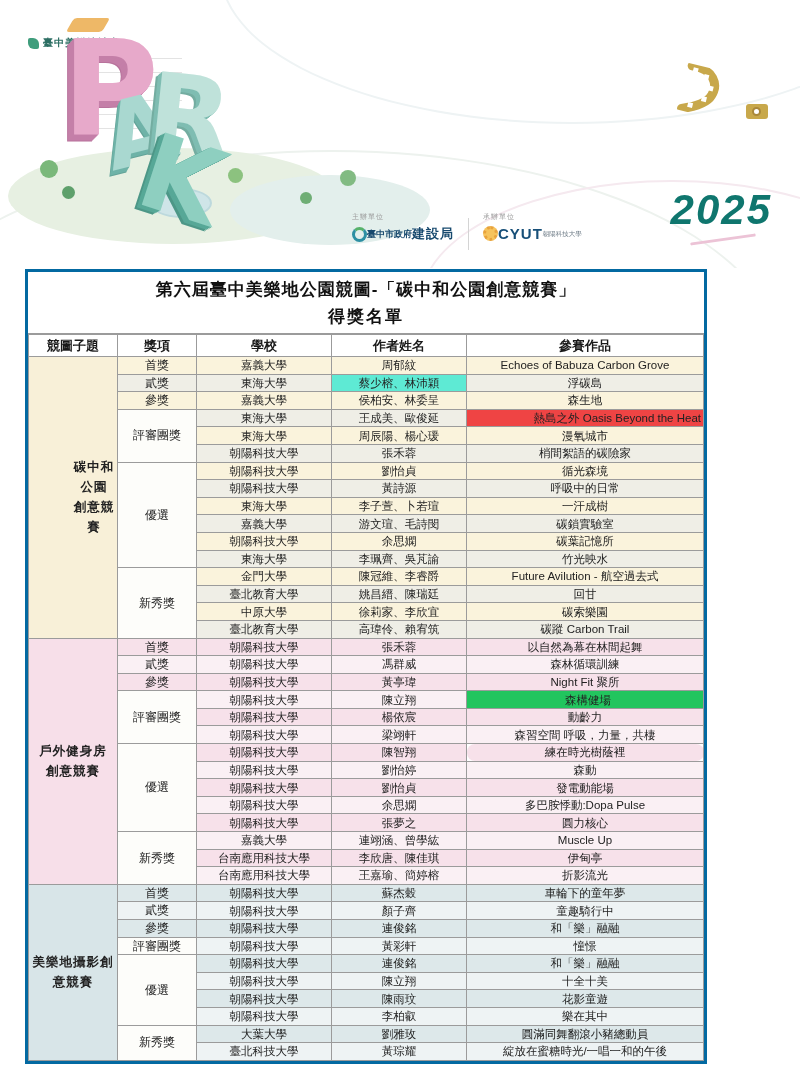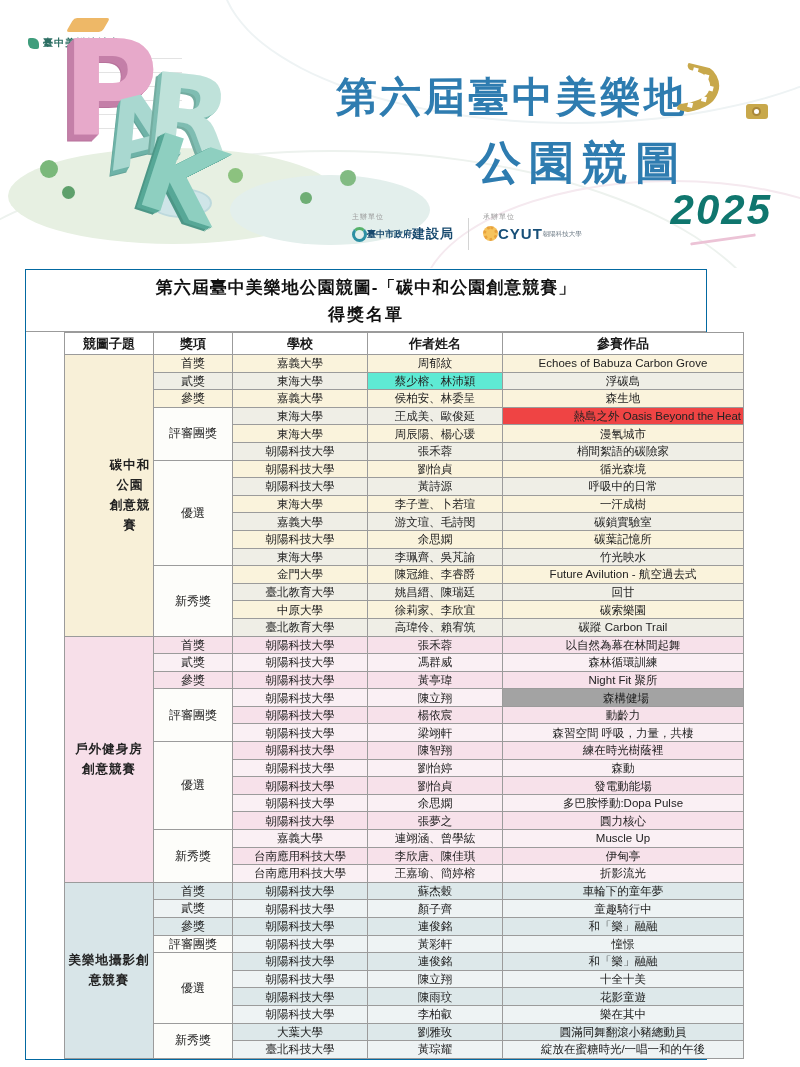--- a/index.html
+++ b/index.html
@@ -53,25 +53,25 @@
   .icirc{width:15px;height:15px;border-radius:50%;box-sizing:border-box;}
   .icirc.city{border:3px solid #2d8fa3;border-top-color:#57b26a;}
   .icirc.gear{border:3px dotted #e8a23c;background:#f6c35c;}
   .org .city-t{font-size:9px;font-weight:bold;color:#17496e;}
   .org .city-big{font-size:13px;font-weight:bold;color:#17496e;letter-spacing:1px;}
   .org .cyut{font-size:15px;font-weight:900;color:#174f78;letter-spacing:1px;}
   .org .cyut-sub{font-size:6.5px;color:#6d7b86;line-height:1.2;}
   .org-div{width:1px;height:32px;background:#d4d4d4;margin-top:6px;}
 
   
-  .board{position:absolute;left:25px;top:269px;width:682px;background:#ffffff;border:1px solid #0369a1;box-sizing:border-box;}
+  .board{position:absolute;left:25px;top:269px;width:682px;background:#ffffff;border:3px solid #0369a1;box-sizing:border-box;}
   .board-title{height:61px;border-bottom:1px solid #9b9b9b;display:flex;flex-direction:column;justify-content:center;align-items:center;font-weight:bold;color:#111;}
   .board-title .t1{font-size:17px;letter-spacing:1px;}
   .board-title .t2{font-size:17px;margin-top:4px;letter-spacing:2px;}
-  table{width:100%;border-collapse:collapse;table-layout:fixed;margin-left:38px;}
+  table{width:100%;border-collapse:collapse;table-layout:fixed;}
   th{height:21px;font-size:13px;font-weight:bold;border:1px solid #9b9b9b;background:#ffffff;padding:0;}
   td{height:16.6px;font-size:11.5px;text-align:center;vertical-align:middle;border:1px solid #9b9b9b;
      padding:0 2px;line-height:1.05;white-space:nowrap;overflow:hidden;color:#222;}
   td.section-cell{font-size:12.5px;font-weight:bold;white-space:normal;line-height:1.6;letter-spacing:1px;}
   td.award-cell{font-size:12px;}
 </style>
 </head>
 <body>
 
 <div class="page">
@@ -102,24 +102,20 @@
       <div class="tree" style="left:62px;top:186px;width:13px;height:13px;background:#5ea06b;"></div>
       <div class="tree" style="left:228px;top:168px;width:15px;height:15px;background:#8cc27f;"></div>
       <div class="tree" style="left:300px;top:192px;width:12px;height:12px;background:#6fae75;"></div>
       <div class="tree" style="left:340px;top:170px;width:16px;height:16px;background:#82bb83;"></div>
       <span class="iso p"><span class="cap"></span><span>P</span></span>
       <span class="iso a"><span>A</span></span>
       <span class="iso r"><span>R</span></span>
       <span class="iso k"><span>K</span></span>
     </div>
 
-    <div class="main-title">
-      <div class="l1">第六屆臺中美樂地</div>
-      <div class="l2">公園競圖</div>
-    </div>
 
     <div class="film">
       <svg width="40" height="48" viewBox="0 0 40 48">
         <path d="M8 2 C 30 0, 38 14, 34 26 C 31 36, 18 42, 8 46" stroke="#c8a84b" stroke-width="9" fill="none" stroke-linecap="round"></path>
         <rect x="10" y="3" width="5" height="5" fill="#fff"></rect>
           <rect x="22" y="7" width="5" height="5" fill="#fff"></rect>
         <rect x="29" y="17" width="5" height="5" fill="#fff"></rect>
           <rect x="25" y="29" width="5" height="5" fill="#fff"></rect>
         <rect x="13" y="38" width="5" height="5" fill="#fff"></rect>
       </svg>
@@ -276,37 +272,37 @@
           <tr>
             <td rowspan="1" class="award-cell" style="background: rgb(247, 225, 234);">參獎</td>
             <td style="background: rgb(247, 225, 234);">朝陽科技大學</td>
             <td style="background: rgb(247, 225, 234);">黃亭瑋</td>
             <td style="background: rgb(247, 225, 234);">Night Fit 聚所</td>
           </tr>
           <tr>
             <td rowspan="3" class="award-cell" style="background: rgb(253, 253, 250);">評審團獎</td>
             <td style="background: rgb(250, 240, 244);">朝陽科技大學</td>
             <td style="background: rgb(250, 240, 244);">陳立翔</td>
-            <td style="background: #a3a3a3; padding-left: 8px;">森構健場</td>
+            <td style="background: #22c55e; padding-left: 8px;">森構健場</td>
           </tr>
           <tr>
             <td style="background: rgb(247, 225, 234);">朝陽科技大學</td>
             <td style="background: rgb(247, 225, 234);">楊依宸</td>
             <td style="background: rgb(247, 225, 234);">動齡力</td>
           </tr>
           <tr>
             <td style="background: rgb(250, 240, 244);">朝陽科技大學</td>
             <td style="background: rgb(250, 240, 244);">梁翊軒</td>
             <td style="background: rgb(250, 240, 244);">森習空間 呼吸，力量，共棲</td>
           </tr>
           <tr>
             <td rowspan="5" class="award-cell" style="background: rgb(253, 253, 250);">優選</td>
             <td style="background: rgb(247, 225, 234);">朝陽科技大學</td>
             <td style="background: rgb(247, 225, 234);">陳智翔</td>
-            <td style="background: rgb(247, 225, 234);">練在時光樹蔭裡</td>
+            <td style="background: rgb(247, 225, 234); border-radius: 8px;">練在時光樹蔭裡</td>
           </tr>
           <tr>
             <td style="background: rgb(250, 240, 244);">朝陽科技大學</td>
             <td style="background: rgb(250, 240, 244);">劉怡婷</td>
             <td style="background: rgb(250, 240, 244);">森動</td>
           </tr>
           <tr>
             <td style="background: rgb(247, 225, 234);">朝陽科技大學</td>
             <td style="background: rgb(247, 225, 234);">劉怡貞</td>
             <td style="background: rgb(247, 225, 234);">發電動能場</td>

